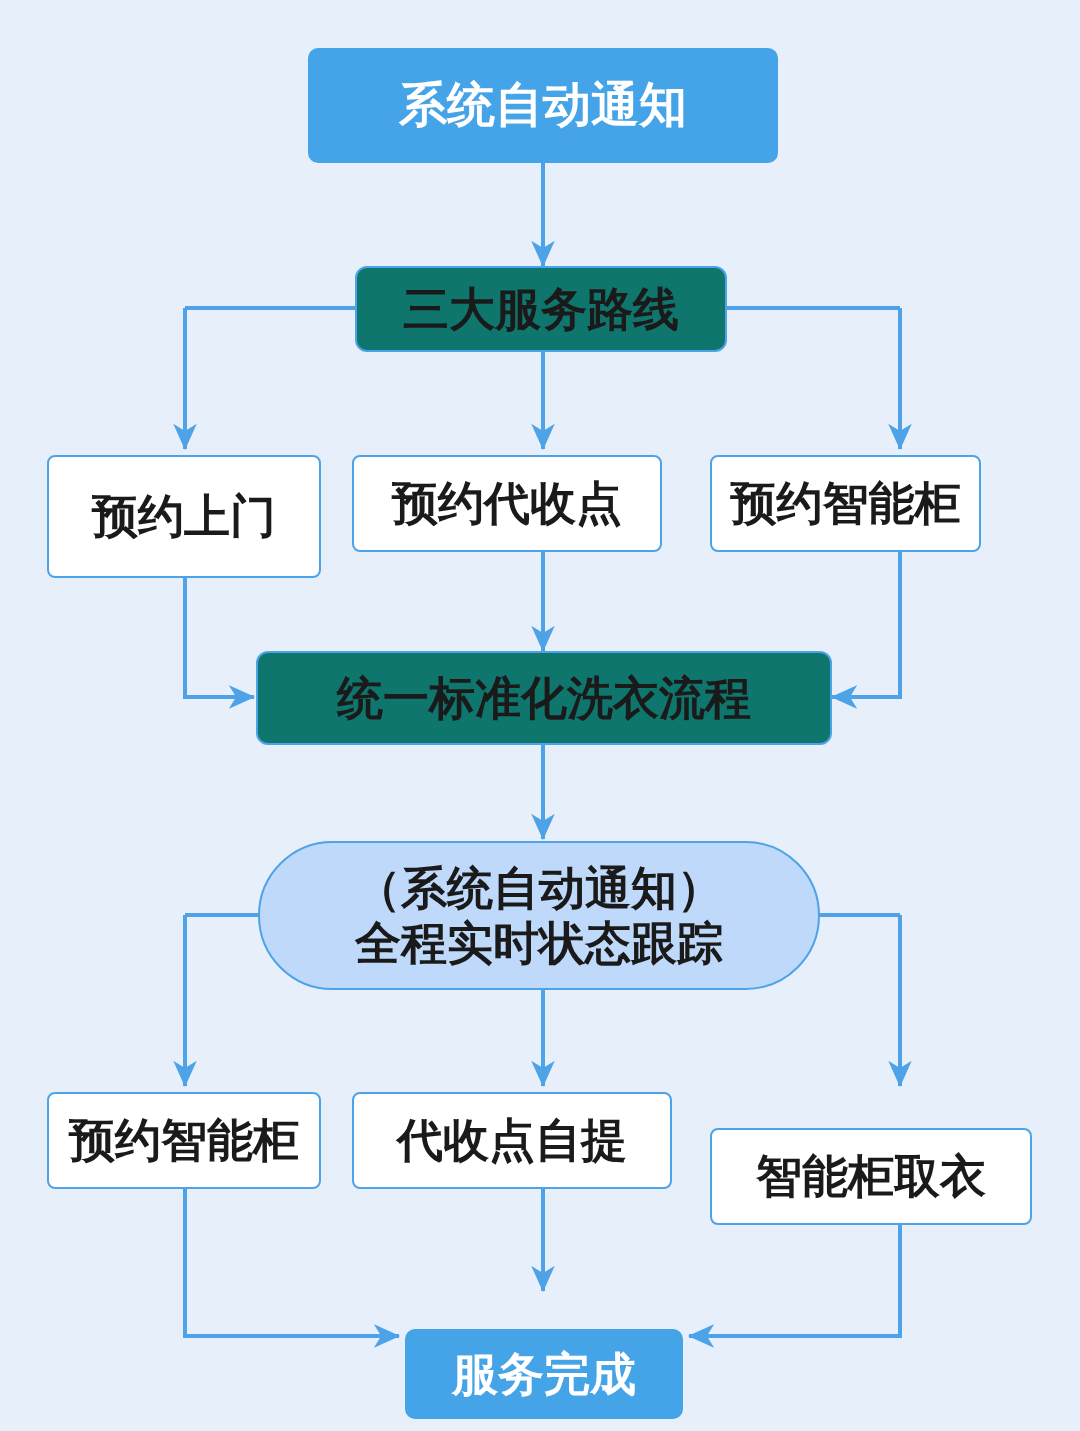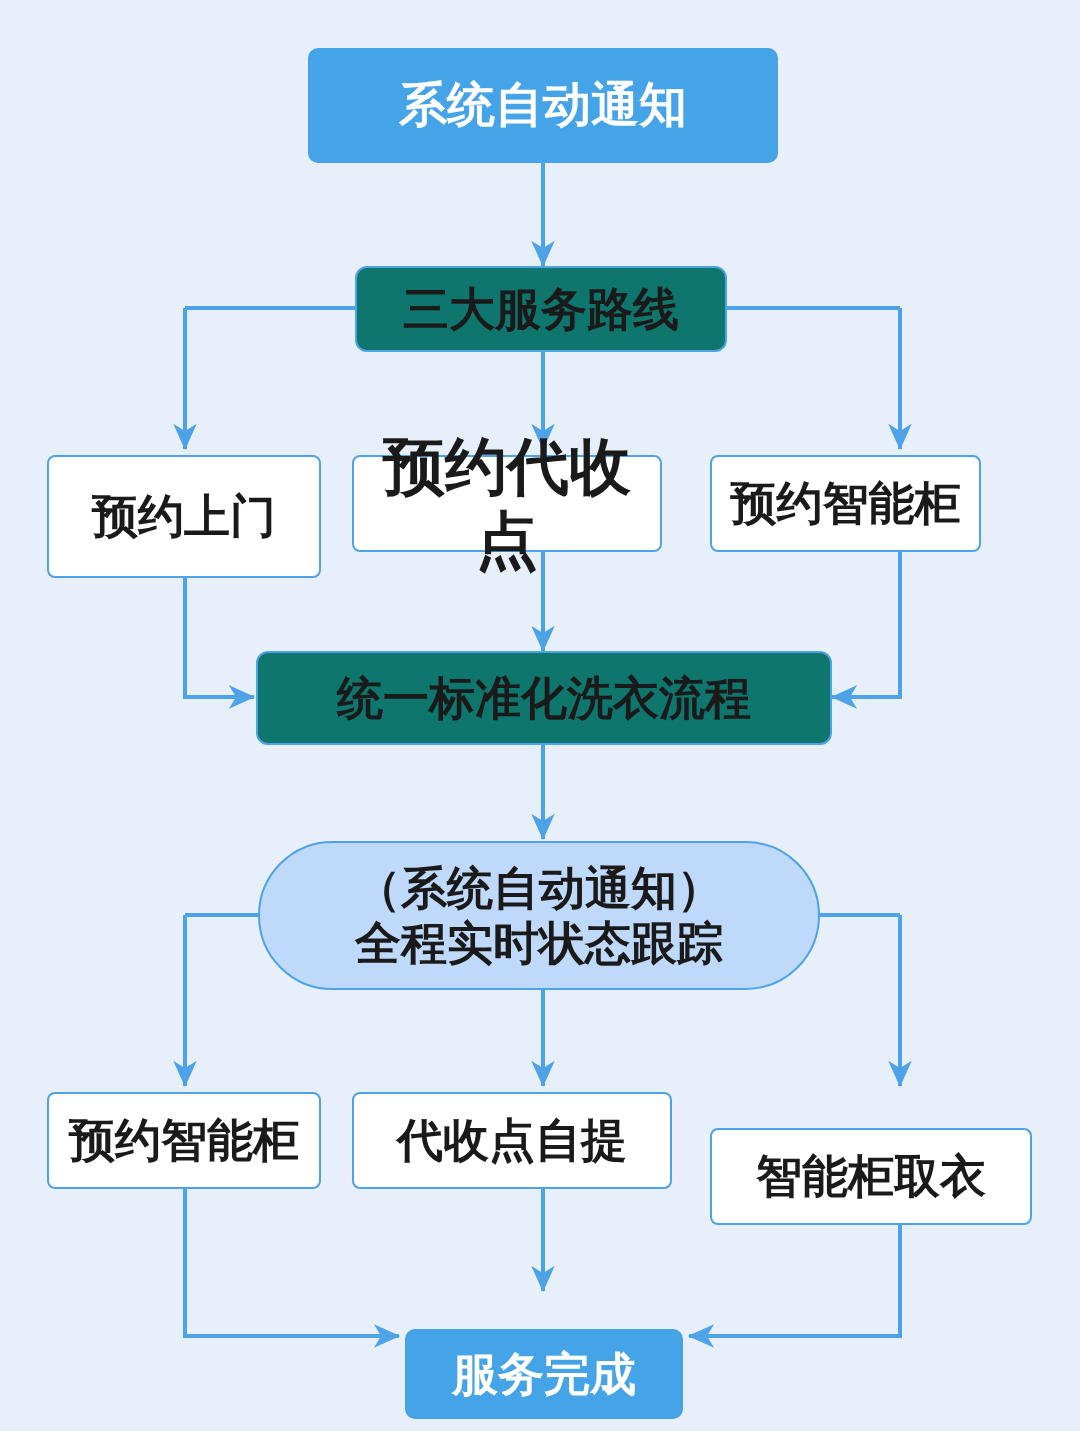--- a/index.html
+++ b/index.html
@@ -109,21 +109,21 @@
   </div>
 
   <div class="node node-accent" style="left:355px; top:266px; width:372px; height:86px; font-size:46px;">
     <span>三大服务路线</span>
   </div>
 
   <div class="node node-plain" style="left:47px; top:455px; width:274px; height:123px; font-size:46px;">
     <span>预约上门</span>
   </div>
 
-  <div class="node node-plain" style="left:352px; top:455px; width:310px; height:97px; font-size:62px;">
+  <div class="node node-plain" style="left:352px; top:455px; width:310px; height:97px; font-size:46px;">
     <span>预约代收点</span>
   </div>
 
   <div class="node node-plain" style="left:710px; top:455px; width:271px; height:97px; font-size:46px;">
     <span>预约智能柜</span>
   </div>
 
   <div class="node node-accent" style="left:256px; top:651px; width:576px; height:94px; font-size:46px;">
     <span>统一标准化洗衣流程</span>
   </div>

